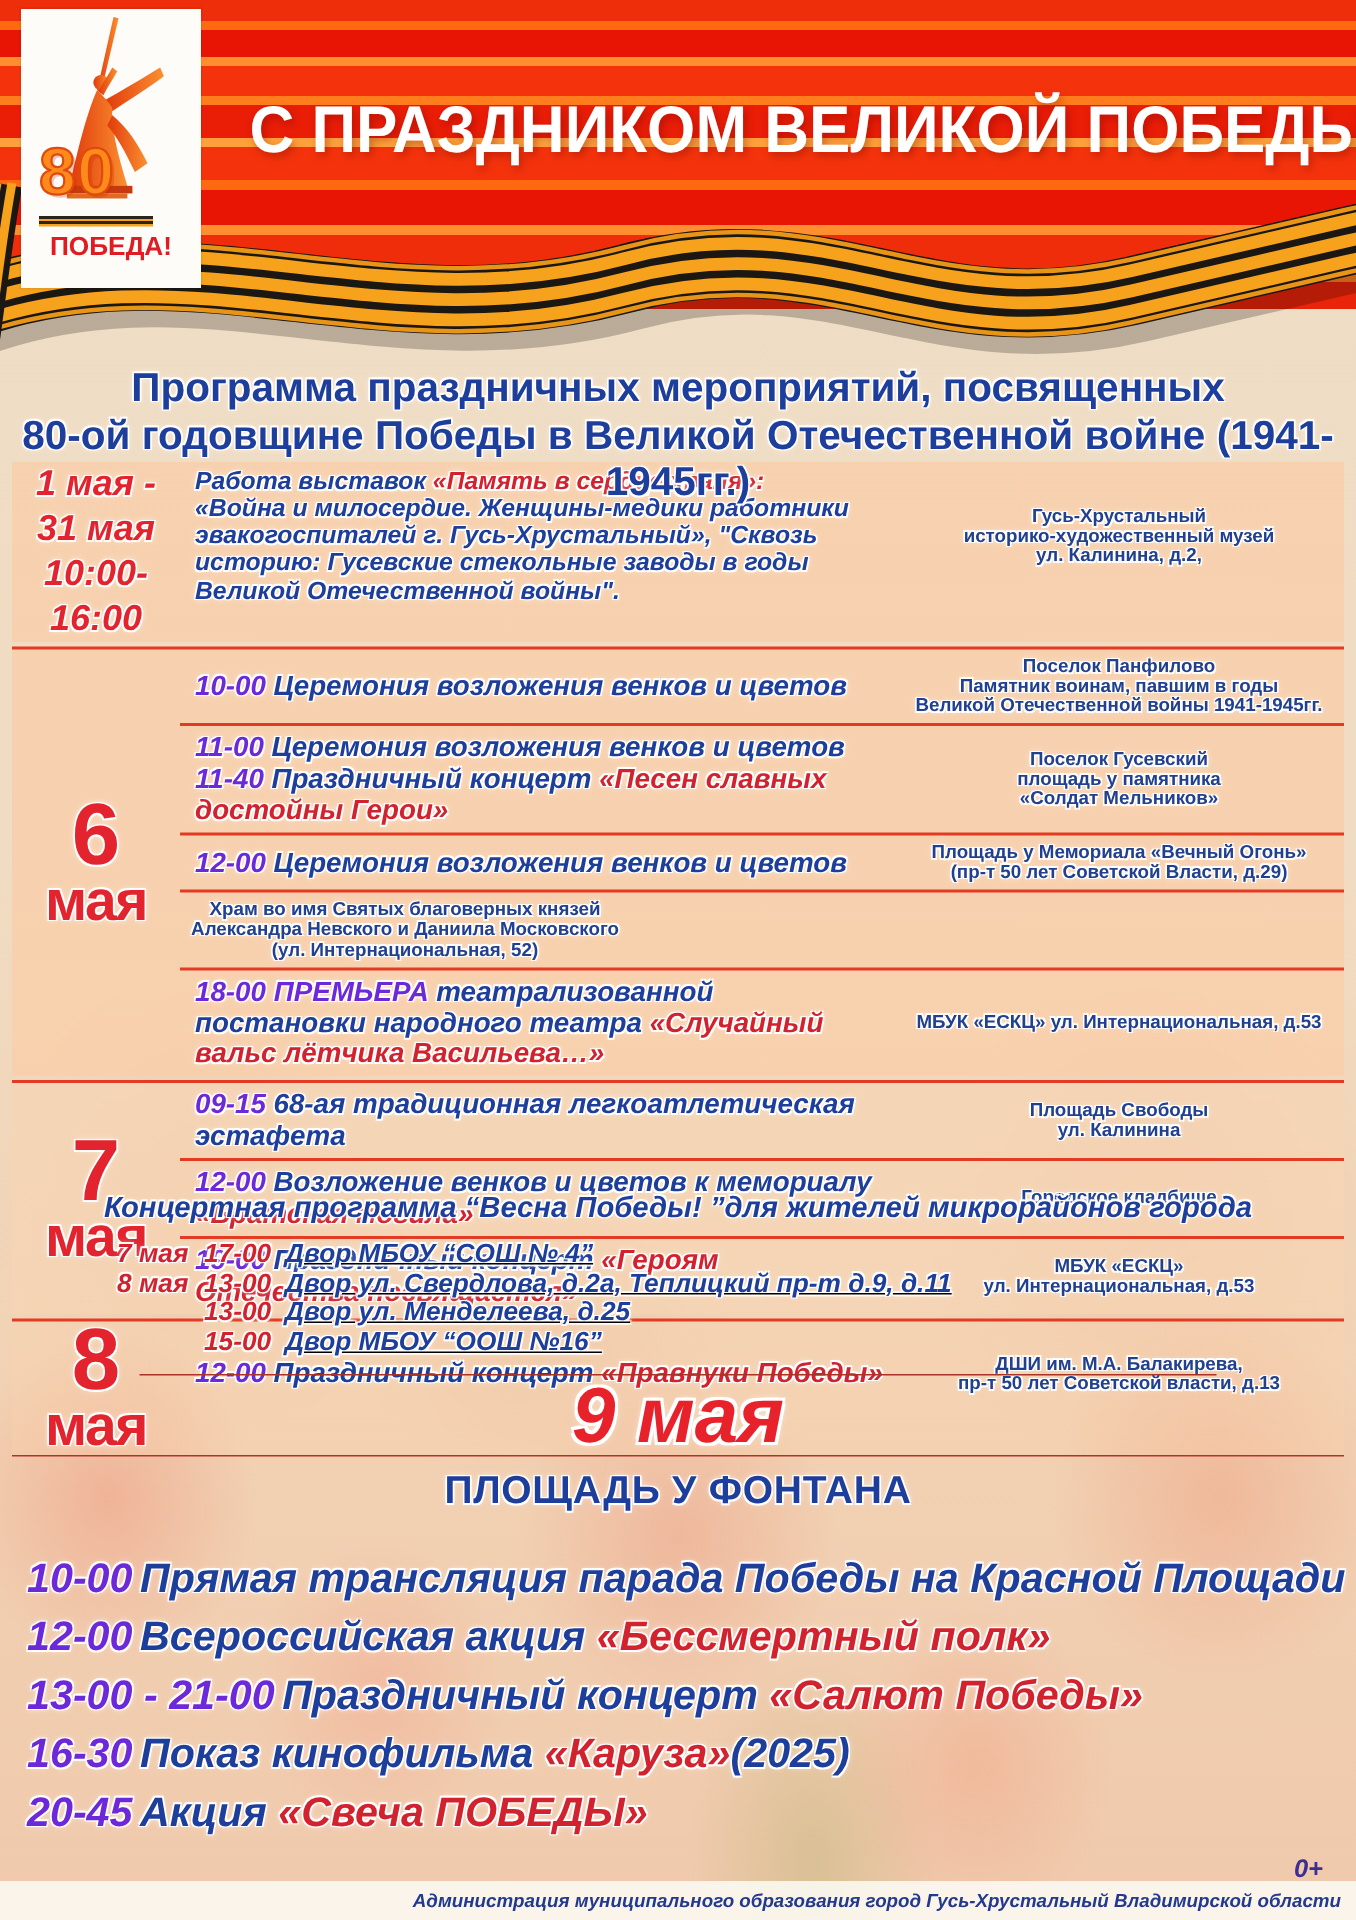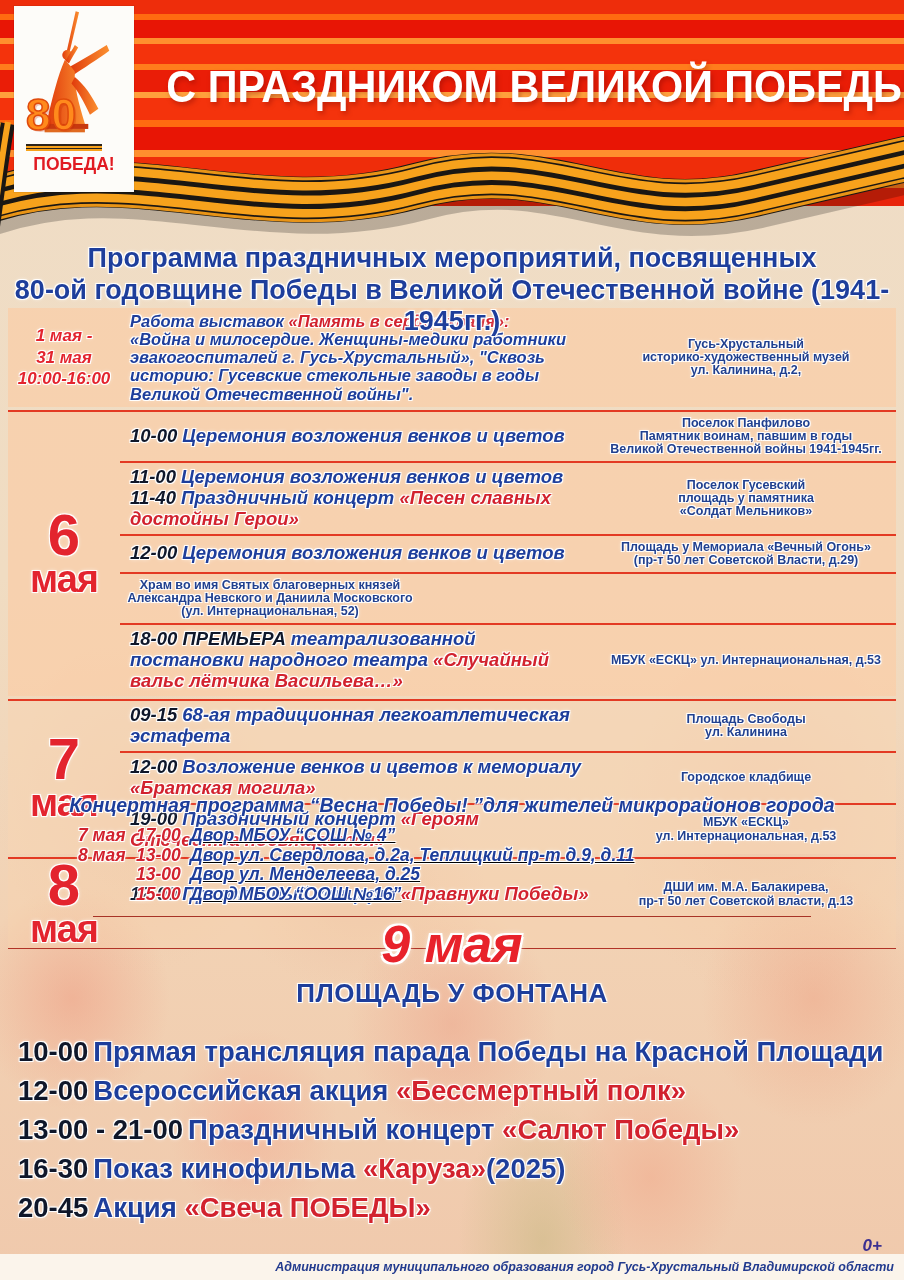--- a/index.html
+++ b/index.html
@@ -48,51 +48,51 @@
     -1px 1px 0 rgba(255,255,255,.95),1px 1px 0 rgba(255,255,255,.95),0 0 4px rgba(255,255,255,.8);}
   
   .schedule{position:absolute;top:308px;left:8px;right:8px;z-index:2;}
   .block{display:flex;align-items:stretch;margin-top:3px;border-top:2px solid var(--line_red,#e33a23);
     background:rgba(249,206,168,.75);}
   .block.first{margin-top:0;border-top:none;}
   .block.b7{background:rgba(247,214,180,.6);}
   .block.b8{background:rgba(248,211,176,.35);border-bottom:1.5px solid #b13327;}
   .date-cell{flex:0 0 112px;display:flex;flex-direction:column;justify-content:center;align-items:center;
     color:var(--date_red,#e3242e);font-weight:800;}
-  .date-range{font-style:italic;font-size:17px;line-height:1.25;white-space:pre-line;text-align:center;}
+  .date-range{font-style:italic;font-size:24px;line-height:1.25;white-space:pre-line;text-align:center;}
   .date-num{font-size:58px;line-height:.88;font-weight:900;}
   .date-word{font-size:38px;line-height:1;font-weight:900;letter-spacing:-1px;text-align:right;}
   .rows{flex:1;display:flex;flex-direction:column;}
   .row{display:flex;align-items:center;border-bottom:2px solid var(--line_red,#e33a23);padding:3px 0;}
   .row:last-child{border-bottom:none;}
   .ev{flex:1;padding:1px 6px 1px 10px;font-style:italic;font-weight:700;font-size:18.5px;
     line-height:1.13;color:var(--navy,#1e3e9b);}
   .block.first .ev{font-size:16.5px;line-height:1.1;}
-  .tm{color:#0f172a;margin-right:5px;}
+  .tm{color:#6d28d9;margin-right:5px;}
   .tr{color:var(--red,#d2222e);}
   .tb{color:var(--navy,#1e3e9b);}
   .loc{flex:0 0 292px;text-align:center;font-weight:700;font-size:12.5px;line-height:1.05;
     color:#21408f;white-space:pre-line;padding:2px 4px;align-self:center;}
   .b8 .row{padding:20px 0;}
   
   .concert{position:absolute;top:794px;left:0;width:100%;z-index:2;}
   .concert-title{text-align:center;color:var(--navy,#1e3e9b);font-weight:700;font-style:italic;font-size:19.5px;}
   .concert-items{margin:9px 0 0 78px;text-decoration:underline;}
   .citem{font-size:17.5px;line-height:1.12;font-weight:700;font-style:italic;}
   .cdate{display:inline-block;width:58px;color:var(--red,#d2222e);}
   .ctime{display:inline-block;width:54px;color:var(--red,#d2222e);}
   .ctext{color:var(--navy,#1e3e9b);}
   .concert-rule{margin:12px auto 0;width:718px;border-top:1.5px solid #a83326;}
   
   .may9{position:absolute;top:918px;left:0;width:100%;text-align:center;z-index:2;}
   .m9-title{color:#e8222b;font-weight:900;font-style:italic;font-size:52px;line-height:1;
     text-shadow:-2px -2px 0 #fff,2px -2px 0 #fff,-2px 2px 0 #fff,2px 2px 0 #fff,0 0 6px #fff;}
   .m9-sub{color:var(--navy,#1e3e9b);font-weight:900;font-size:26px;margin-top:8px;letter-spacing:.5px;}
   .m9-events{position:absolute;top:1032px;left:18px;right:6px;z-index:2;text-align:left;}
-  .m9e{font-size:27.5px;font-weight:800;line-height:1.42;color:var(--navy,#1e3e9b);}
+  .m9e{font-size:27.5px;font-weight:800;font-style:italic;line-height:1.42;color:var(--navy,#1e3e9b);}
   
   .age{position:absolute;right:22px;top:1236px;z-index:3;color:var(--age_purple,#3b2f91);
     font-weight:800;font-style:italic;font-size:17px;}
   .footer{position:absolute;left:0;right:0;bottom:0;height:26px;z-index:3;background:rgba(253,251,246,.85);
     display:flex;align-items:center;justify-content:flex-end;padding-right:10px;}
   .footer-text{font-size:12.5px;font-style:italic;font-weight:600;color:#223a8e;}
 </style>
 </head>
 <body>
 

